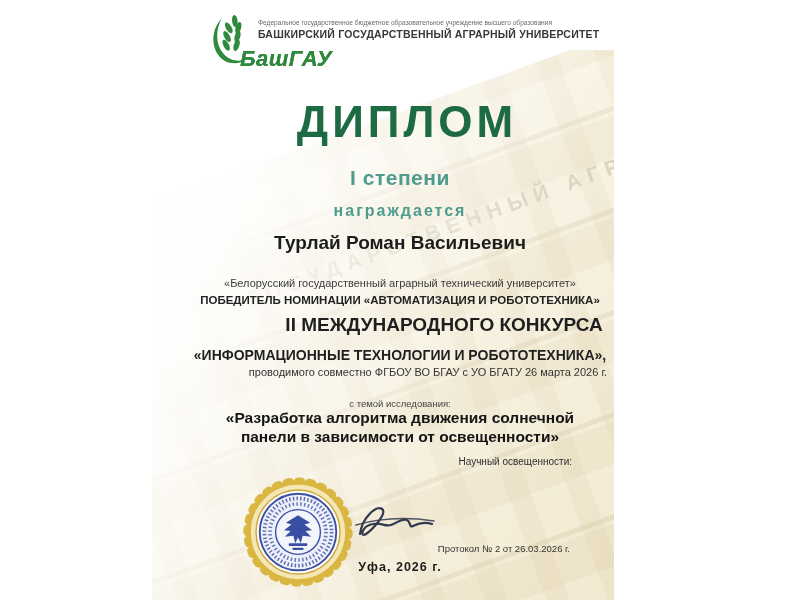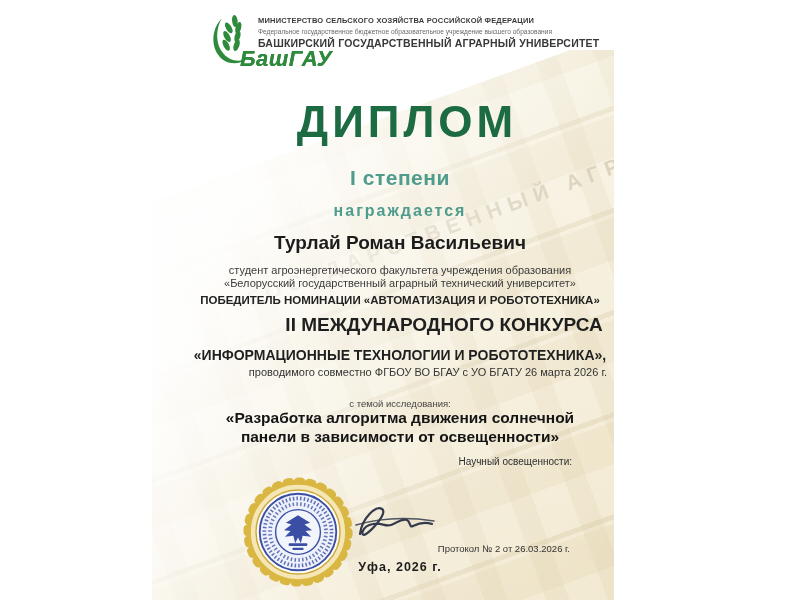--- a/index.html
+++ b/index.html
@@ -80,30 +80,28 @@
         <ellipse cx="35" cy="17" rx="3.2" ry="7" transform="rotate(16 35 17)"></ellipse>
         <ellipse cx="22" cy="27" rx="3.2" ry="7" transform="rotate(-30 22 27)"></ellipse>
         <ellipse cx="34" cy="27" rx="3.2" ry="7" transform="rotate(16 34 27)"></ellipse>
         <ellipse cx="21" cy="37" rx="3.2" ry="7" transform="rotate(-28 21 37)"></ellipse>
         <ellipse cx="33" cy="37" rx="3.2" ry="7" transform="rotate(18 33 37)"></ellipse>
       </g>
     </svg>
     <div class="logo-text">БашГАУ</div>
   </div>
   <div class="ministry">
-    <div class="l1">МИНИСТЕРСТВО СЕЛЬСКОГО ХОЗЯЙСТВА РОССИЙСКОЙ ФЕДЕРАЦИИ</div>
     <div class="l2">Федеральное государственное бюджетное образовательное учреждение высшего образования</div>
     <div class="l3">БАШКИРСКИЙ ГОСУДАРСТВЕННЫЙ АГРАРНЫЙ УНИВЕРСИТЕТ</div>
   </div>
 
   <div class="cline title">ДИПЛОМ</div>
   <div class="cline degree">I степени</div>
   <div class="cline awarded">награждается</div>
   <div class="cline recipient">Турлай Роман Васильевич</div>
-  <div class="cline affil1">студент агроэнергетического факультета учреждения образования</div>
   <div class="cline affil2">«Белорусский государственный аграрный технический университет»</div>
   <div class="cline nomination">ПОБЕДИТЕЛЬ НОМИНАЦИИ «АВТОМАТИЗАЦИЯ И РОБОТОТЕХНИКА»</div>
   <div class="cline contest1">II МЕЖДУНАРОДНОГО КОНКУРСА</div>
   <div class="cline contest3">«ИНФОРМАЦИОННЫЕ ТЕХНОЛОГИИ И РОБОТОТЕХНИКА»,</div>
   <div class="cline contest4">проводимого совместно ФГБОУ ВО БГАУ с УО БГАТУ 26 марта 2026 г.</div>
   <div class="cline theme-label">с темой исследования:</div>
   <div class="cline theme1">«Разработка алгоритма движения солнечной</div>
   <div class="cline theme2">панели в зависимости от освещенности»</div>
 
   <div class="sup sup-label">Научный освещенности:</div>

